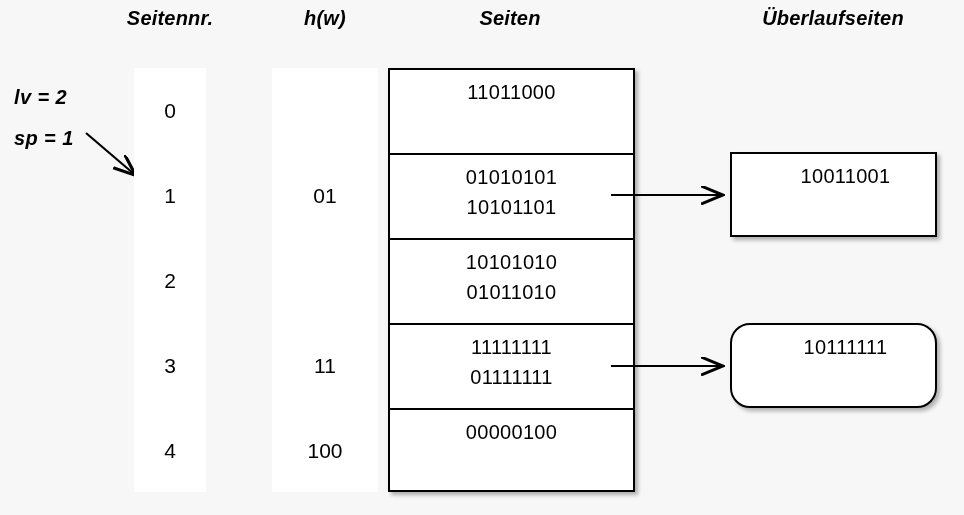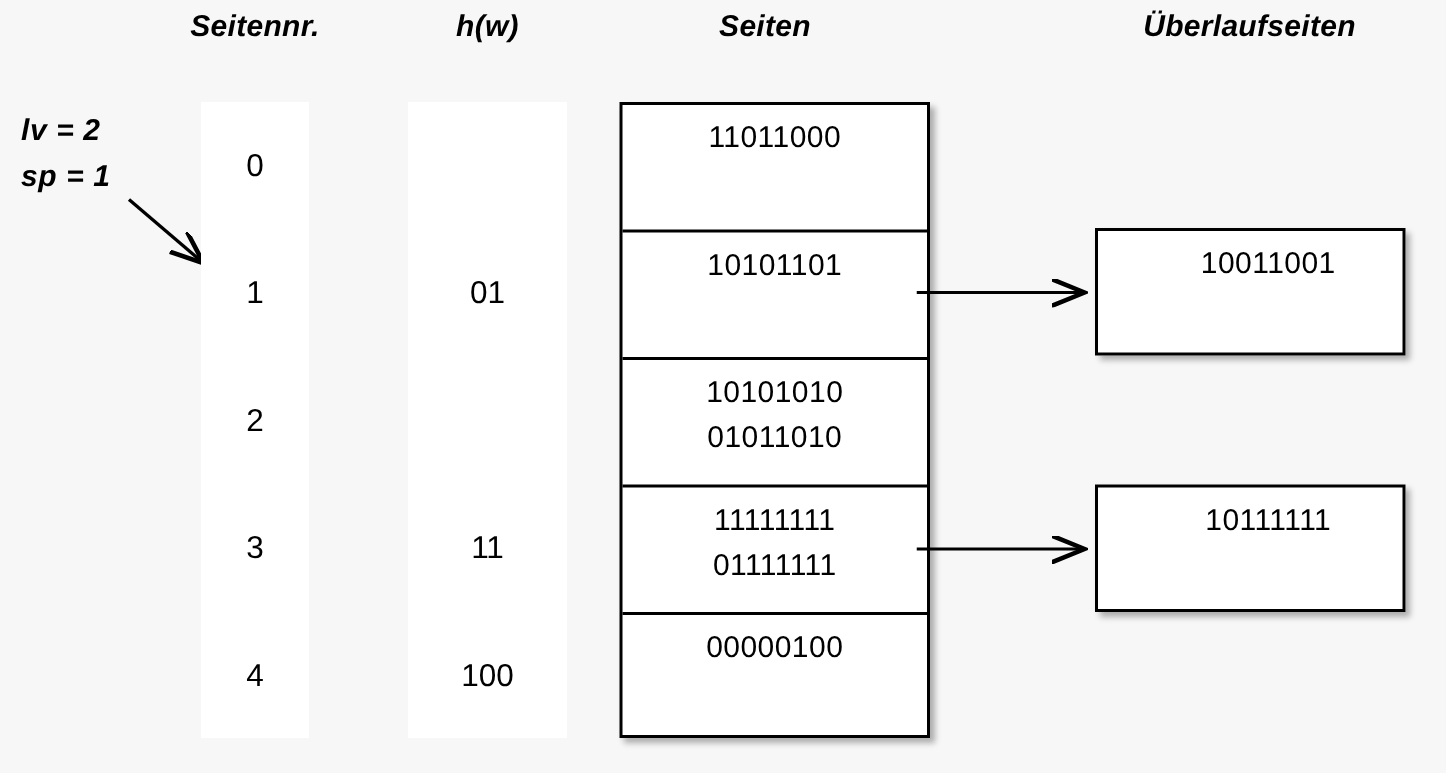--- a/index.html
+++ b/index.html
@@ -42,21 +42,21 @@
   #params {
     position: absolute;
     left: 14px;
     top: 72px;
     font-style: italic;
     font-size: 20px;
     font-weight: 600;
     line-height: 31px;
     white-space: nowrap;
   }
-  #params div { letter-spacing: 0.4px; }
+  #params div { letter-spacing: 0.4px; margin-top: 10px; }
 
   
   #sp-arrow {
     position: absolute;
     left: 80px;
     top: 128px;
     width: 70px;
     height: 58px;
     pointer-events: none;
   }
@@ -79,23 +79,23 @@
     display: flex;
     align-items: center;
     justify-content: center;
     font-size: 21px;
     font-weight: 500;
   }
 
   
   #seiten-box {
     position: absolute;
-    left: 413px;
+    left: 388px;
     top: 68px;
-    width: 207px;
+    width: 247px;
     height: 424px;
     background: #ffffff;
     border: 2px solid #000;
     box-sizing: border-box;
     box-shadow: 3px 3px 4px rgba(0,0,0,0.30);
   }
   .seiten-cell {
     position: relative;
     height: 85px;
     box-sizing: border-box;
@@ -126,21 +126,21 @@
     border: 2px solid #000;
     box-sizing: border-box;
     box-shadow: 3px 3px 4px rgba(0,0,0,0.30);
     display: flex;
     flex-direction: column;
     align-items: center;
     padding-top: 7px;
     padding-left: 24px;
   }
   #overflow-0 { top: 152px; }
-  #overflow-1 { top: 323px; }
+  #overflow-1 { top: 323px; border-radius: 20px; }
 
   
   .connector {
     position: absolute;
     left: 611px;
     width: 122px;
     height: 20px;
     pointer-events: none;
   }
   #connector-0 { top: 185px; }
@@ -184,20 +184,21 @@
     <div class="band-cell" style="top:340px">100</div>
   </div>
 
   <div id="seiten-box">
 
     <div class="seiten-cell">
       <div class="rec">11011000</div>
     </div>
 
     <div class="seiten-cell">
+      <div class="rec">01010101</div>
       <div class="rec">10101101</div>
     </div>
 
     <div class="seiten-cell">
       <div class="rec">10101010</div>
       <div class="rec">01011010</div>
     </div>
 
     <div class="seiten-cell">
       <div class="rec">11111111</div>

